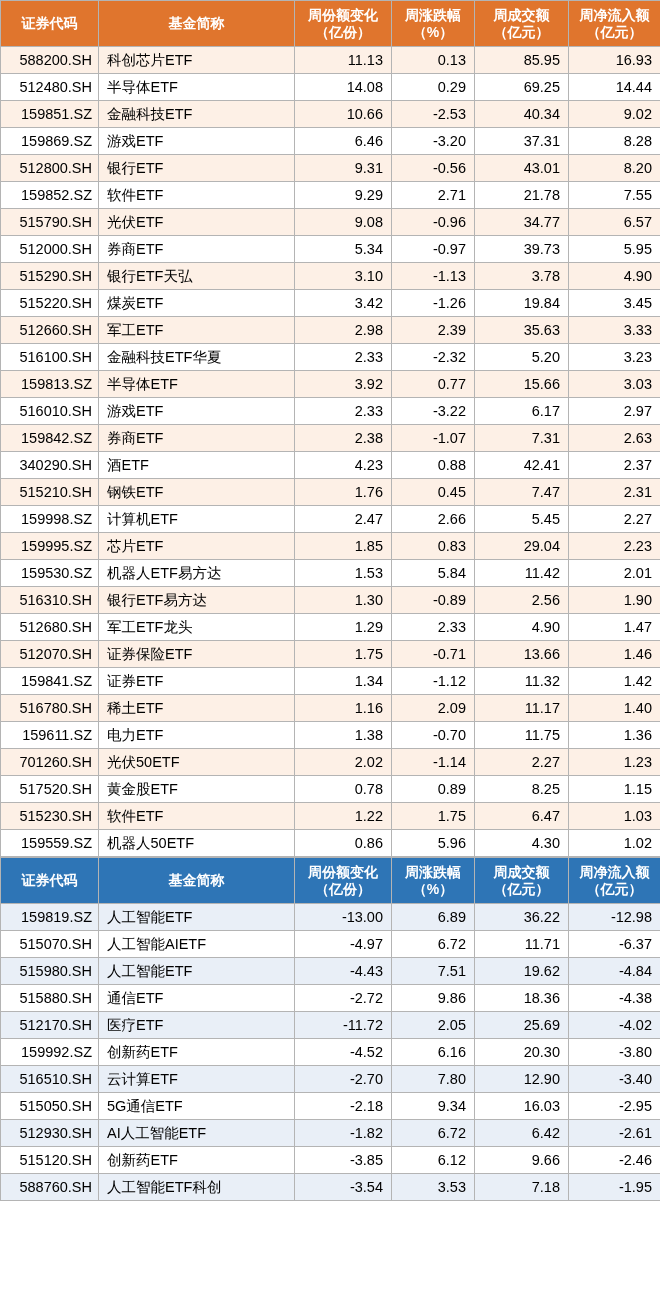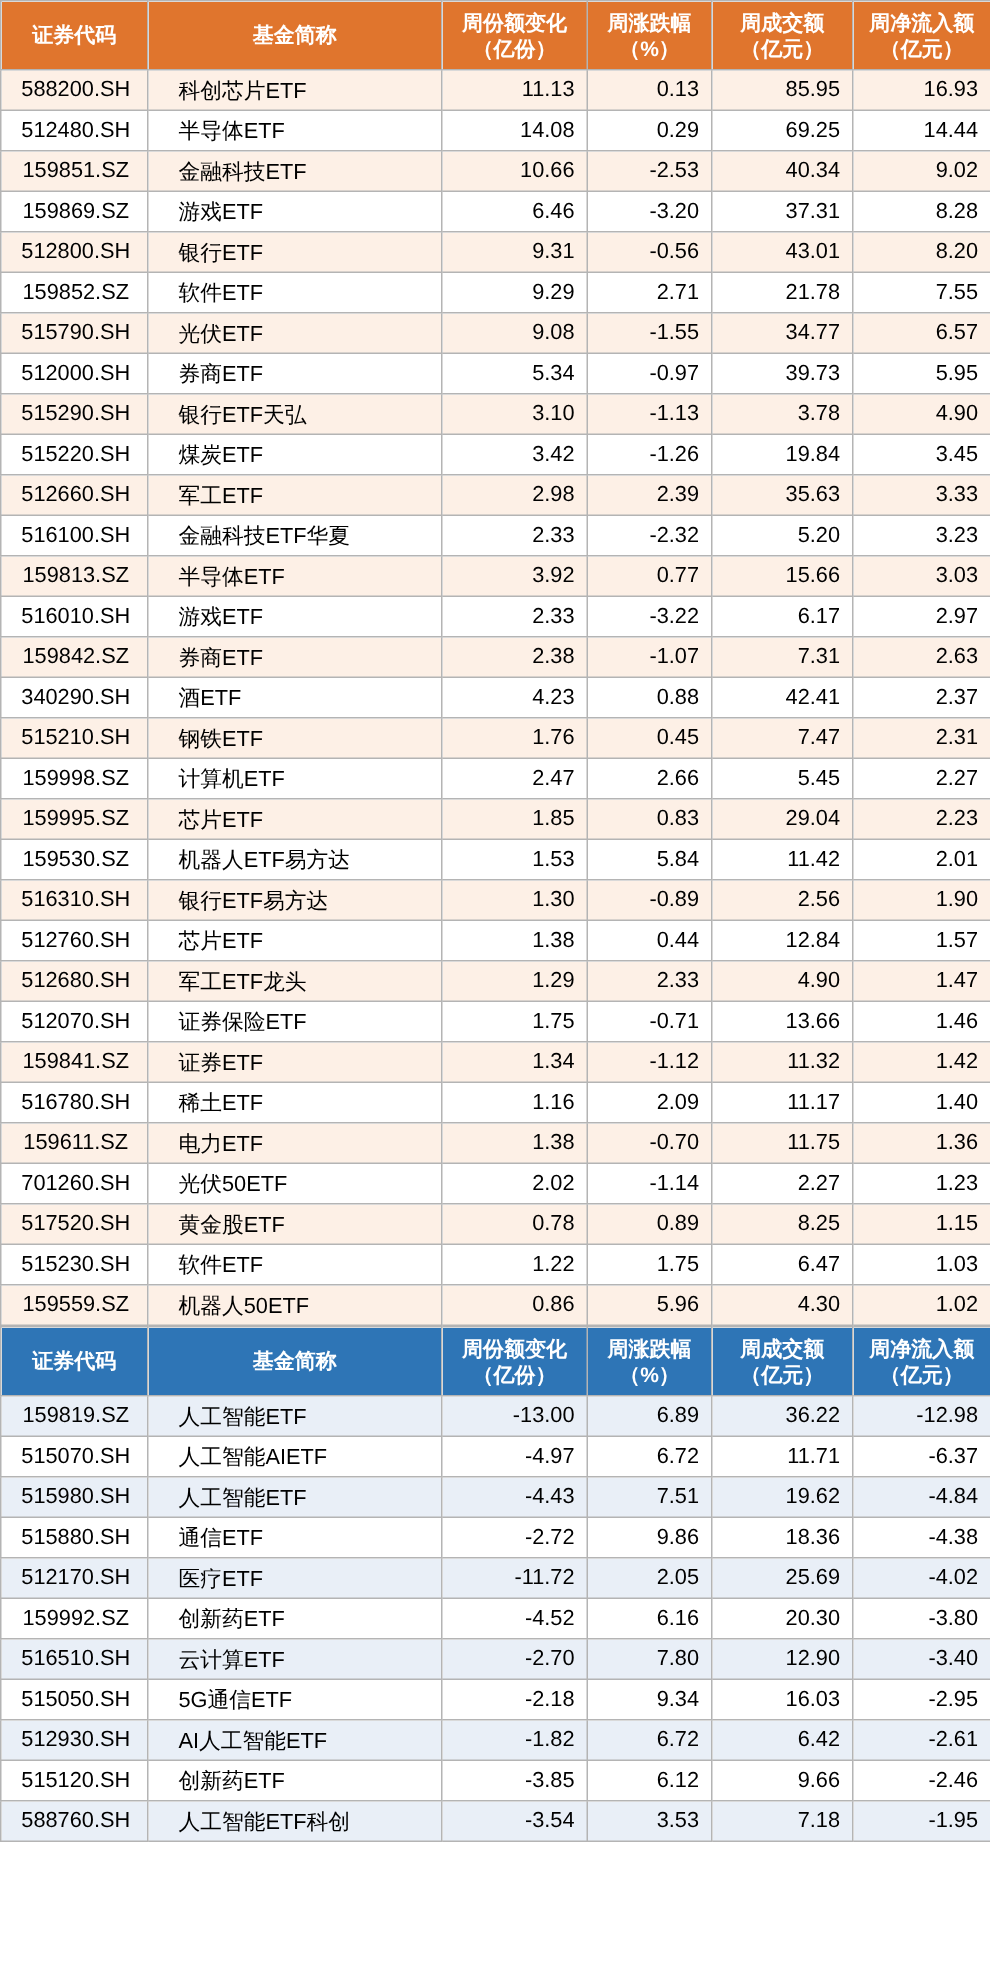--- a/index.html
+++ b/index.html
@@ -43,26 +43,26 @@
     padding: 3px 2px;
     height: 46px;
     border: 1px solid #b4b4b4;
   }
   .t-in th { background: #e0752d; }
   .t-out th { background: #2e75b6; }
   .hdr-l1 { display: block; }
   .hdr-l2 { display: block; }
 
   td.code {
-    text-align: center;
+    text-align: right;
     padding-left: 8px;
   }
   td.name {
     text-align: left;
-    padding-left: 20px;
+    padding-left: 8px;
     margin-left: 48px;
   }
   td.num {
     text-align: right;
     padding-right: 8px;
   }
   
   .t-in tbody tr:nth-child(odd) td { background: #fdf0e6; }
   .t-in tbody tr:nth-child(even) td { background: #ffffff; }
   
@@ -155,21 +155,21 @@
         <td class="name">软件ETF</td>
         <td class="num">9.29</td>
         <td class="num">2.71</td>
         <td class="num">21.78</td>
         <td class="num">7.55</td>
       </tr>
       <tr>
         <td class="code">515790.SH</td>
         <td class="name">光伏ETF</td>
         <td class="num">9.08</td>
-        <td class="num">-1.55</td>
+        <td class="num">-0.96</td>
         <td class="num">34.77</td>
         <td class="num">6.57</td>
       </tr>
       <tr>
         <td class="code">512000.SH</td>
         <td class="name">券商ETF</td>
         <td class="num">5.34</td>
         <td class="num">-0.97</td>
         <td class="num">39.73</td>
         <td class="num">5.95</td>
@@ -270,28 +270,20 @@
         <td class="num">11.42</td>
         <td class="num">2.01</td>
       </tr>
       <tr>
         <td class="code">516310.SH</td>
         <td class="name">银行ETF易方达</td>
         <td class="num">1.30</td>
         <td class="num">-0.89</td>
         <td class="num">2.56</td>
         <td class="num">1.90</td>
-      </tr>
-      <tr>
-        <td class="code">512760.SH</td>
-        <td class="name">芯片ETF</td>
-        <td class="num">1.38</td>
-        <td class="num">0.44</td>
-        <td class="num">12.84</td>
-        <td class="num">1.57</td>
       </tr>
       <tr>
         <td class="code">512680.SH</td>
         <td class="name">军工ETF龙头</td>
         <td class="num">1.29</td>
         <td class="num">2.33</td>
         <td class="num">4.90</td>
         <td class="num">1.47</td>
       </tr>
       <tr>

